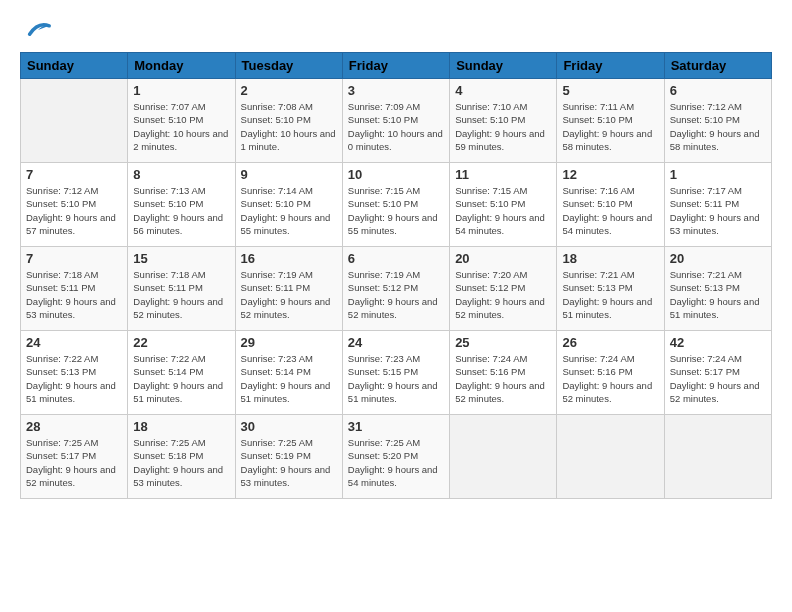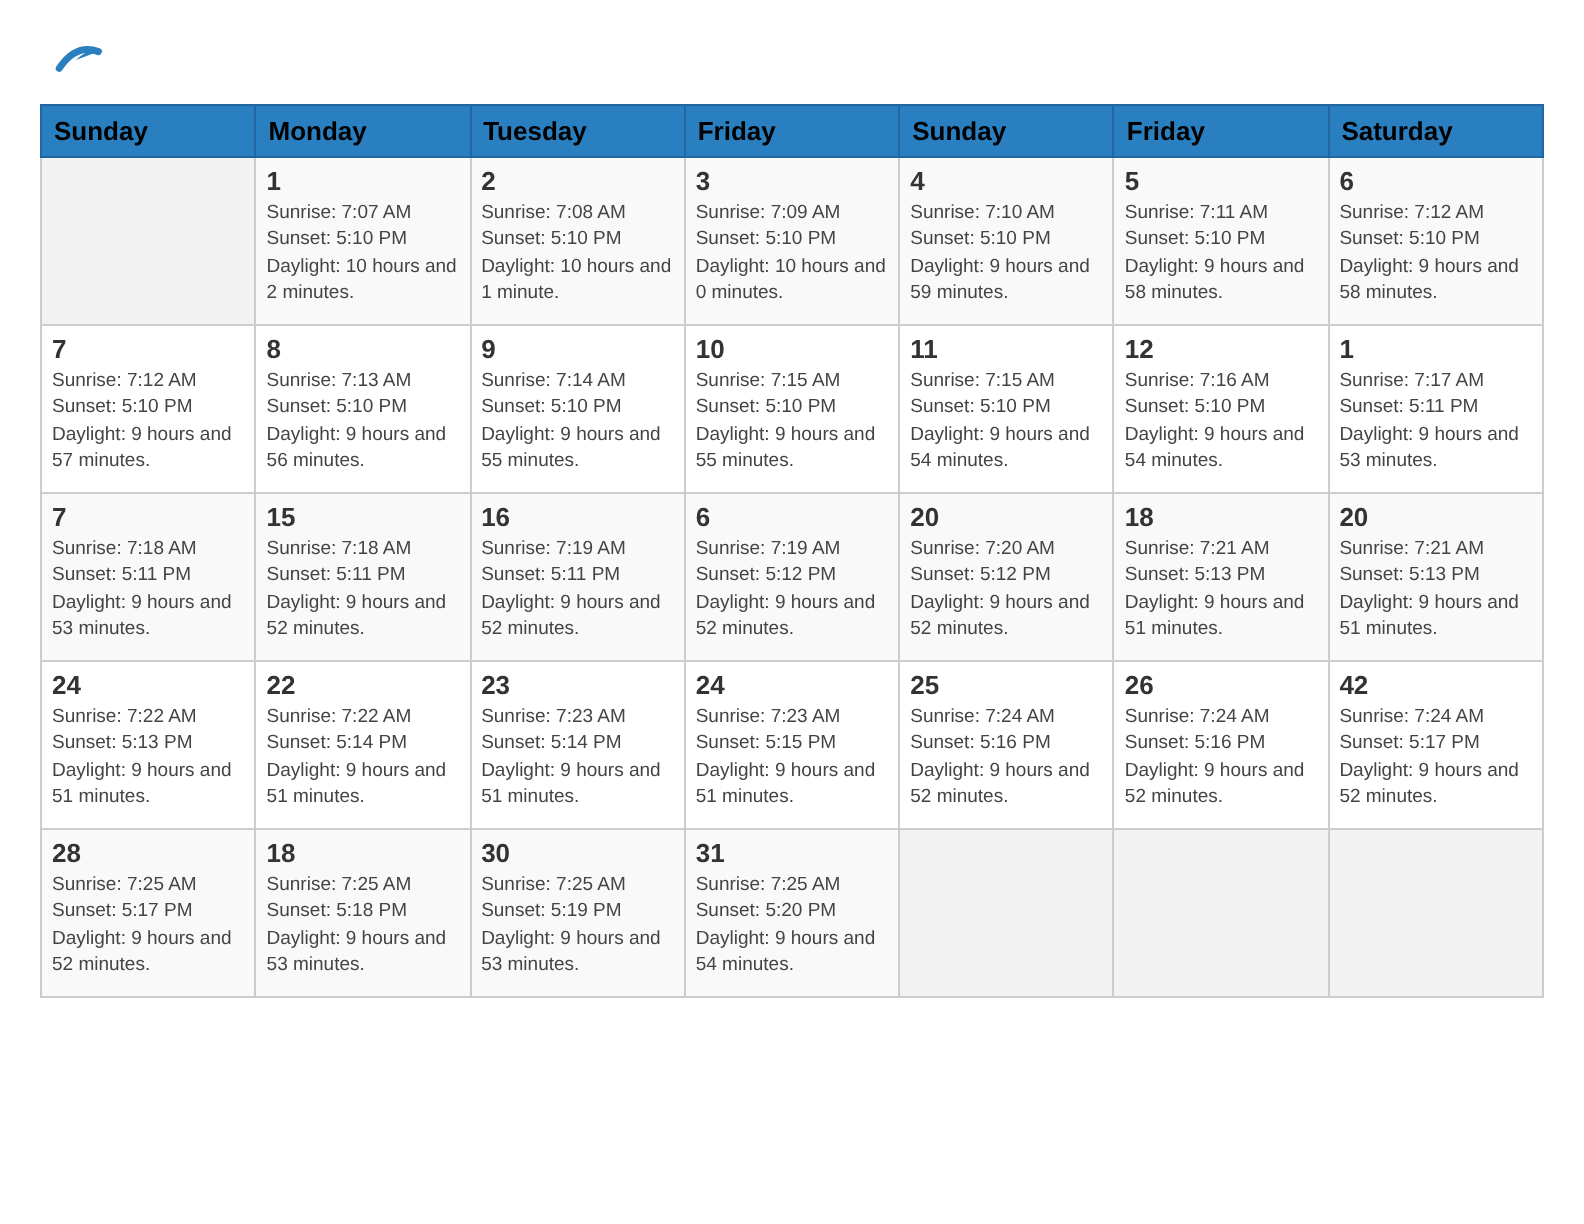--- a/index.html
+++ b/index.html
@@ -222,21 +222,21 @@
         <tr>
           <td>
             <div class="day-num">24</div>
             <div class="day-info">Sunrise: 7:22 AM<br>Sunset: 5:13 PM<br>Daylight: 9 hours and 51 minutes.</div>
           </td>
           <td>
             <div class="day-num">22</div>
             <div class="day-info">Sunrise: 7:22 AM<br>Sunset: 5:14 PM<br>Daylight: 9 hours and 51 minutes.</div>
           </td>
           <td>
-            <div class="day-num">23</div>
+            <div class="day-num">29</div>
             <div class="day-info">Sunrise: 7:23 AM<br>Sunset: 5:14 PM<br>Daylight: 9 hours and 51 minutes.</div>
           </td>
           <td>
             <div class="day-num">24</div>
             <div class="day-info">Sunrise: 7:23 AM<br>Sunset: 5:15 PM<br>Daylight: 9 hours and 51 minutes.</div>
           </td>
           <td>
             <div class="day-num">25</div>
             <div class="day-info">Sunrise: 7:24 AM<br>Sunset: 5:16 PM<br>Daylight: 9 hours and 52 minutes.</div>
           </td>

